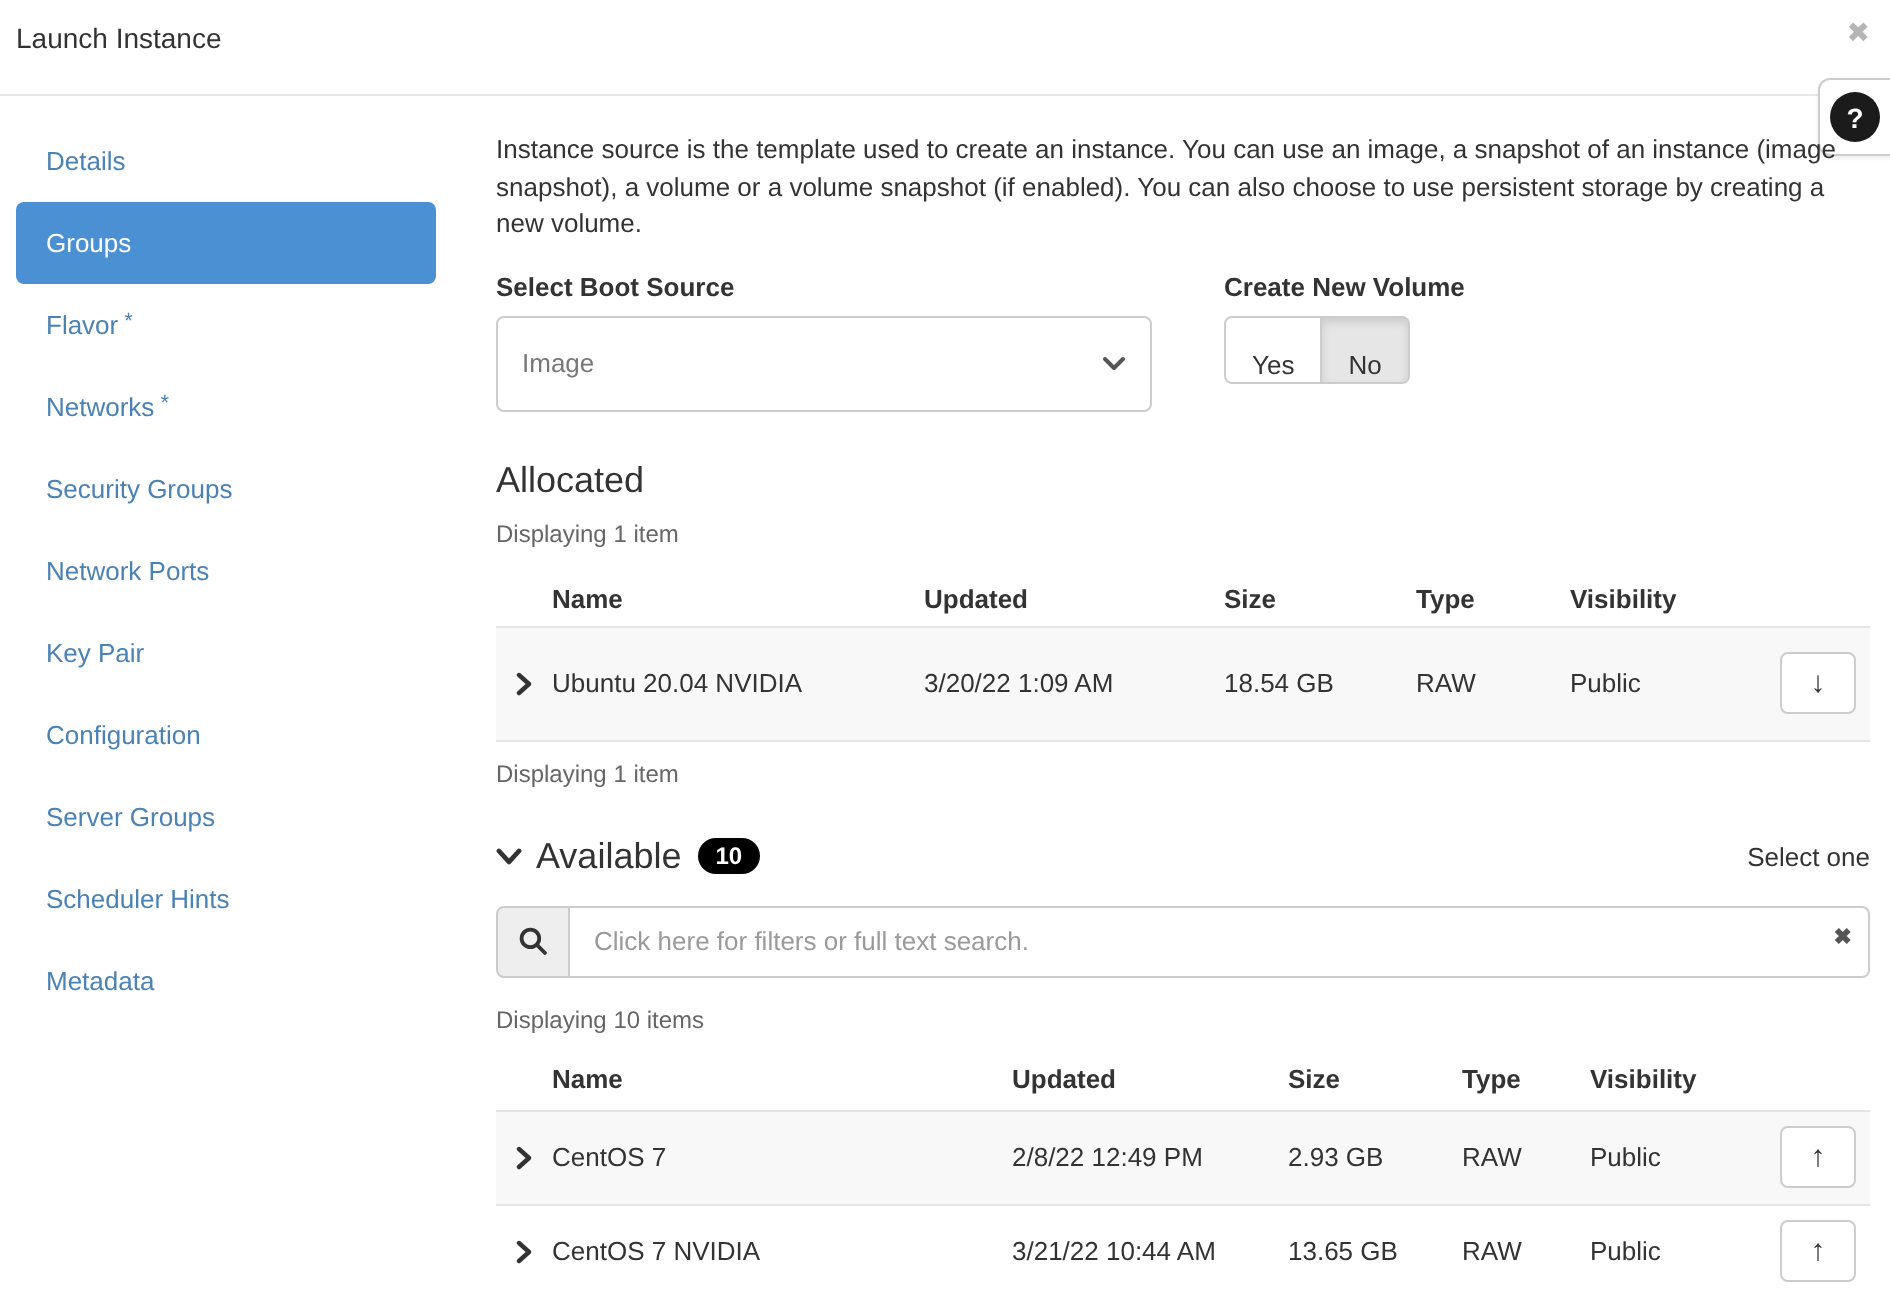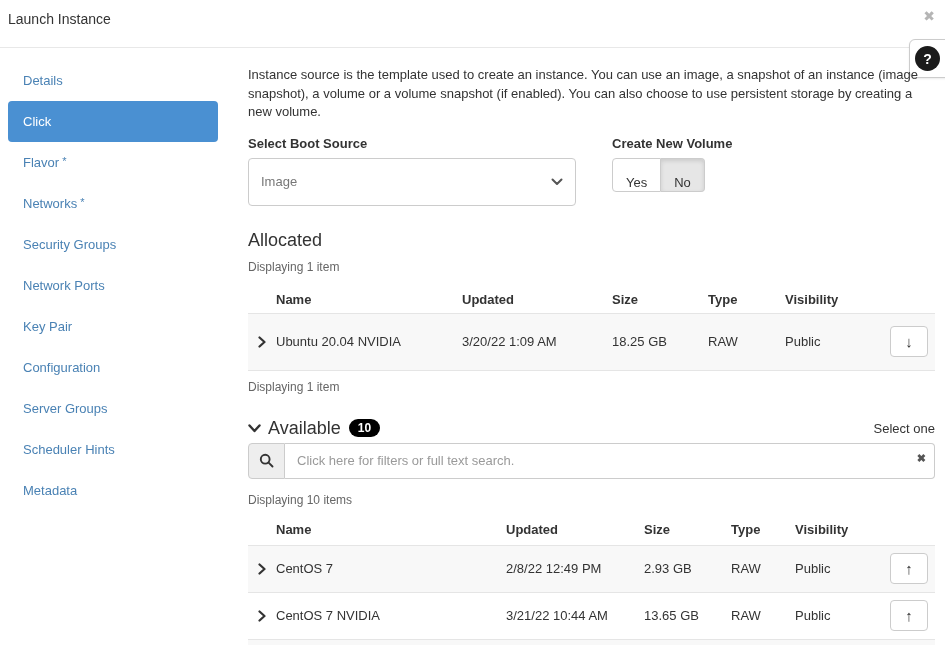--- a/index.html
+++ b/index.html
@@ -68,21 +68,21 @@
   .partial-row { height:6px; background:#f8f8f8; border-top:1px solid #e5e5e5; }
 
   
   .avail-head { margin-top:24px; display:flex; align-items:center; }
   .avail-head .chev { margin-right:7px; display:flex; align-items:center; cursor:pointer; }
   .badge { margin-left:8px; background:#000000; color:#fff; font-size:12px; font-weight:bold;
     border-radius:10px; padding:2px 9px; }
   .select-hint { margin-left:auto; font-size:13px; color:#333; }
 
   
-  .search-bar { margin-top:4px; display:flex; position:relative; height:36px;justify-content:space-between; }
+  .search-bar { margin-top:14px; display:flex; position:relative; height:36px;justify-content:space-between; }
   .search-addon { width:37px; background:#eee; border:1px solid #ccc; border-radius:4px 0 0 4px;
     display:flex; align-items:center; justify-content:center; cursor:pointer; }
   .search-input { flex:1; border:1px solid #ccc; border-left:none; border-radius:0 4px 4px 0;
     padding:0 30px 0 12px; font-size:13px; font-family:inherit; color:#333; outline:none; }
   .search-input::placeholder { color:#9a9a9a; opacity:1; }
   .clear-btn { position:absolute; right:9px; top:9px; font-size:11px; color:#555;
     background:none; border:none; cursor:pointer; font-weight:bold; }
 </style>
 </head>
 <body>
@@ -96,21 +96,21 @@
   <div class="help-circle">
     <span>?</span>
   </div>
 </div>
 
 <div class="sidebar">
   <div class="nav-item">
       <span>Details</span>
     </div>
   <div class="nav-item active">
-      <span>Click</span>
+      <span>Groups</span>
     </div>
   <div class="nav-item">
       <span>Flavor</span>
       <sup>*</sup>
     </div>
   <div class="nav-item">
       <span>Networks</span>
       <sup>*</sup>
     </div>
   <div class="nav-item">
@@ -177,21 +177,21 @@
     <div class="tbl-row striped">
       <div class="expander">
         <span style="display:flex;">
           <svg width="8" height="12" viewBox="0 0 8 12">
               <path d="M1.5 1.5 L6.5 6 L1.5 10.5" stroke="#333" stroke-width="2.2" fill="none" stroke-linecap="round" stroke-linejoin="round"></path>
             </svg>
         </span>
       </div>
       <div class="cell">Ubuntu 20.04 NVIDIA</div>
       <div class="cell">3/20/22 1:09 AM</div>
-      <div class="cell">18.25 GB</div>
+      <div class="cell">18.54 GB</div>
       <div class="cell">RAW</div>
       <div class="cell">Public</div>
       <div class="action-cell">
         <button class="row-btn">
             <span>↓</span>
           </button>
       </div>
     </div>
   </div>
   <div class="count-text">Displaying 1 item</div>

